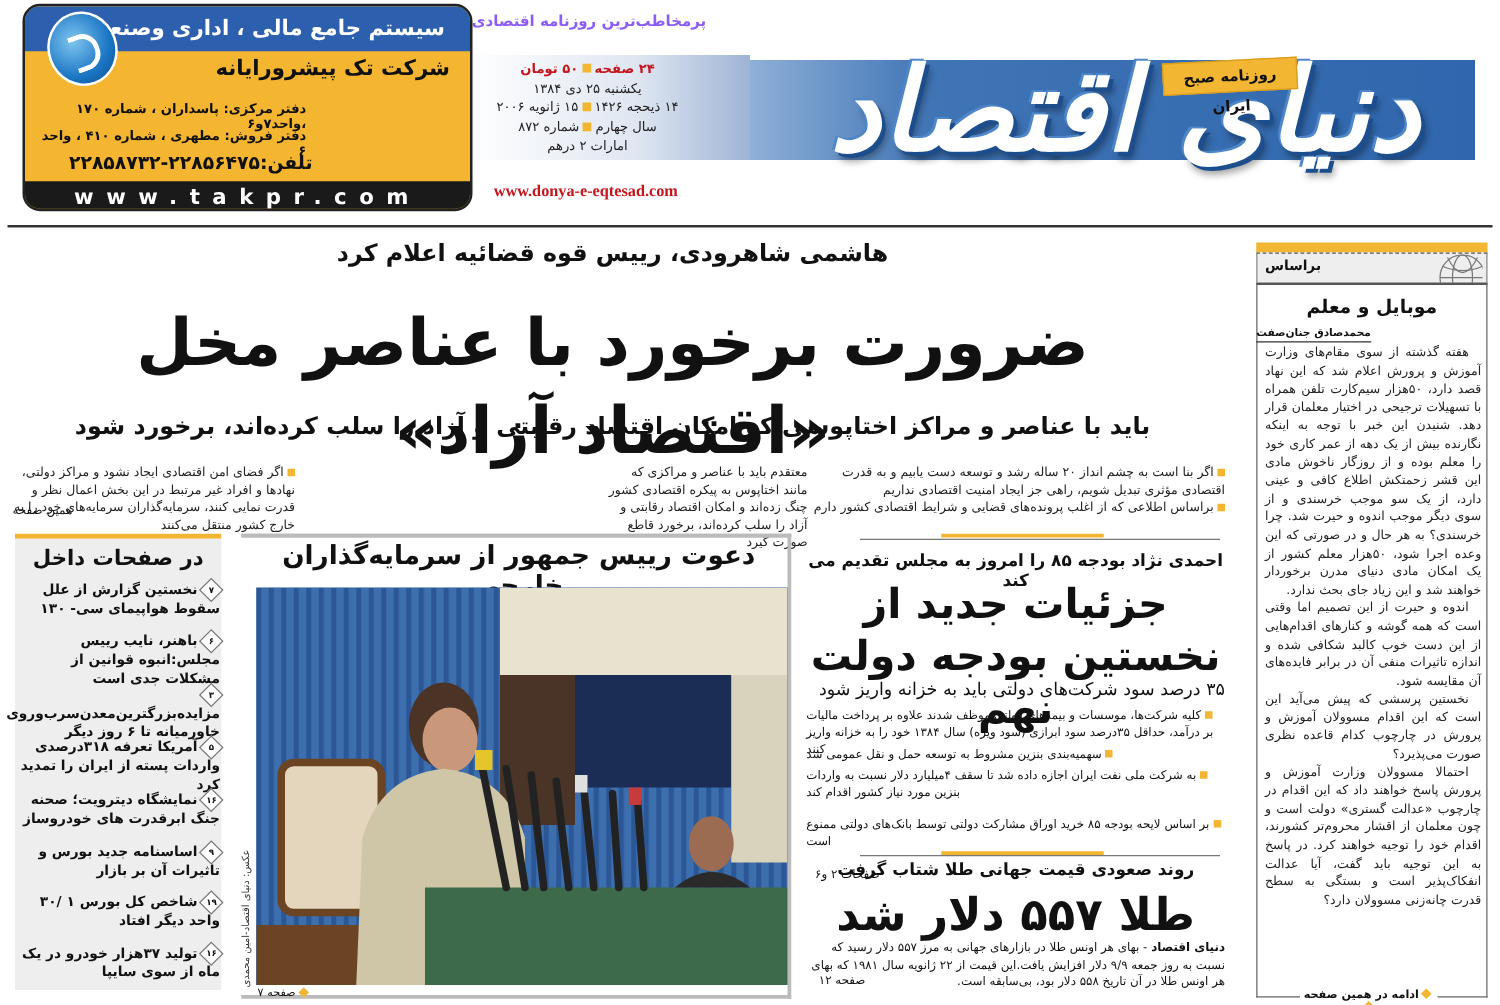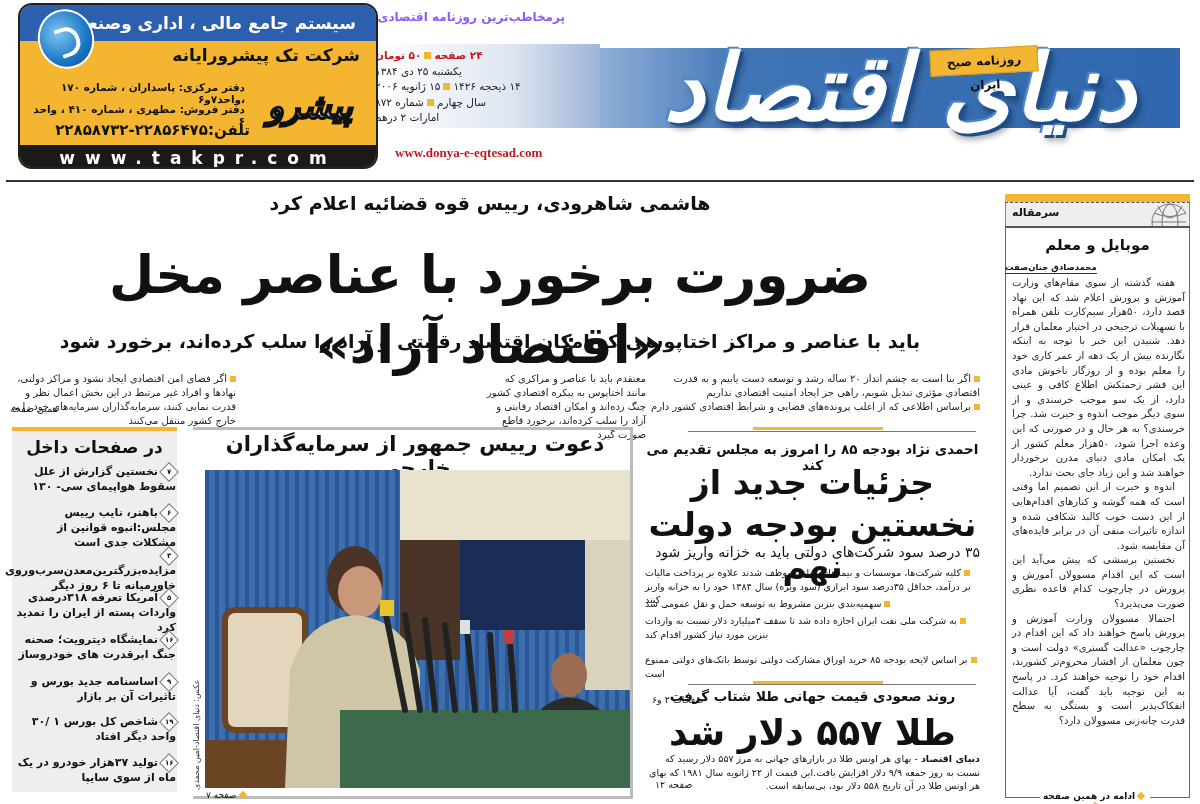--- a/index.html
+++ b/index.html
@@ -11,21 +11,21 @@
 #masthead-band{left:600px;top:48px;width:580px;height:80px;background:linear-gradient(90deg,#8fb0d8 0%,#3f74b5 25%,#2f66ad 100%)}
 #logo{left:620px;top:0;width:560px;height:175px;display:flex;align-items:center;justify-content:center}
 #logo-text{font-family:"DejaVu Serif",serif;font-size:92px;font-weight:bold;color:#fff;direction:rtl;
   text-shadow:3px 3px 0 #1c4d8c,-2px -2px 0 #4d86c9,4px 6px 6px rgba(0,0,0,.35);letter-spacing:-2px;font-style:italic}
 #tagline{left:930px;top:48px;width:108px;height:26px;background:#f2b632;border:1px solid #d99d1a;font-size:12px;font-weight:bold;
   line-height:24px;text-align:center;direction:rtl;transform:rotate(-3deg)}
 
 
 #info-top{left:375px;top:10px;width:190px;font-size:12px;font-weight:bold;color:#8b5cf6;direction:rtl;text-align:right}
 #info-box{left:375px;top:44px;width:225px;height:84px;background:linear-gradient(90deg,#fff 0%,#dfe6f1 60%,#9fb4d6 100%)}
-#info-lines{left:375px;top:48px;width:190px;font-size:10.5px;line-height:15.5px;direction:rtl;text-align:left;color:#222}
+#info-lines{left:375px;top:48px;width:190px;font-size:10.5px;line-height:15.5px;direction:rtl;text-align:center;color:#222}
 #info-lines .price{color:#c4161c;font-weight:bold}
 .sq{display:inline-block;width:7px;height:7px;background:#f2b632;margin:0 3px}
 #site-url{left:395px;top:145px;width:180px;font-family:"Liberation Serif",serif;font-size:13px;font-weight:bold;color:#c4161c}
 
 
 #ad{left:18px;top:3px;width:360px;height:166px;border-radius:14px;overflow:hidden;background:#f4b531;border:2px solid #222}
 #ad-top{height:36px;background:#2c5fae;color:#fff;font-size:17px;font-weight:bold;line-height:36px;direction:rtl;padding-right:20px}
 #ad-company{left:120px;top:40px;width:220px;font-size:17px;font-weight:bold;direction:rtl;text-align:right;color:#111}
 #ad-addr1,#ad-addr2{left:5px;width:220px;font-size:10.5px;font-weight:bold;direction:rtl;text-align:right}
 #ad-addr1{top:76px}#ad-addr2{top:98px}
@@ -117,21 +117,20 @@
   <div><span>۱۴ ذیحجه ۱۴۲۶</span><span class="sq"></span><span>۱۵ ژانویه ۲۰۰۶</span></div>
   <div><span>سال چهارم</span><span class="sq"></span><span>شماره ۸۷۲</span></div>
   <div>امارات ۲ درهم</div>
 </div>
 <div class="abs" id="site-url">www.donya-e-eqtesad.com</div>
 
 <div class="abs" id="ad">
   <div id="ad-top">سیستم جامع مالی ، اداری وصنعتی</div>
   <div class="abs" id="ad-icon"></div>
   <div class="abs" id="ad-company">شرکت تک پیشرورایانه</div>
-  <div class="abs" id="ad-logo">پیشرو</div>
   <div class="abs" id="ad-addr1">دفتر مرکزی: پاسداران ، شماره ۱۷۰ ،واحد۷و۶</div>
   <div class="abs" id="ad-addr2">دفتر فروش: مطهری ، شماره ۴۱۰ ، واحد ۶</div>
   <div class="abs" id="ad-phone">تلفن:۲۲۸۵۶۴۷۵-۲۲۸۵۸۷۳۲</div>
   <div class="abs" id="ad-bottom">www.takpr.com</div>
 </div>
 
 <div class="abs" id="top-rule"></div>
 
 <div class="abs" id="kicker">هاشمی شاهرودی، رییس قوه قضائیه اعلام کرد</div>
 <div class="abs" id="main-head">ضرورت برخورد با عناصر مخل «اقتصاد آزاد»</div>
@@ -216,21 +215,21 @@
 <div class="abs" id="yel2"></div>
 <div class="abs" id="rule2"></div>
 
 <div class="abs" id="gold-kicker">روند صعودی قیمت جهانی طلا شتاب گرفت</div>
 <div class="abs" id="gold-head">طلا ۵۵۷ دلار شد</div>
 <div class="abs" id="gold-body"><b>دنیای اقتصاد</b><span> - بهای هر اونس طلا در بازارهای جهانی به مرز ۵۵۷ دلار رسید که نسبت به روز جمعه ۹/۹ دلار افزایش یافت.این قیمت از ۲۲ ژانویه سال ۱۹۸۱ که بهای هر اونس طلا در آن تاریخ ۵۵۸ دلار بود، بی‌سابقه است.</span></div>
 <div class="abs" id="gold-page">صفحه ۱۲</div>
 
 <div class="abs" id="ed-yel"></div>
 <div class="abs" id="ed-head-bg"></div>
-<div class="abs" id="ed-label">سرمقاله</div>
+<div class="abs" id="ed-label">براساس</div>
 <svg class="abs" id="ed-globe" viewBox="0 0 38 26">
   <g fill="none" stroke="#777" stroke-width="1">
     <circle cx="22" cy="22" r="18"></circle>
       <ellipse cx="22" cy="22" rx="8" ry="18"></ellipse>
     <line x1="4" y1="22" x2="40" y2="22"></line>
       <path d="M6 13 Q22 20 38 13"></path>
       <path d="M10 6 Q22 30 34 6"></path>
   </g>
 </svg>
 <div class="abs" id="ed-box"></div>

